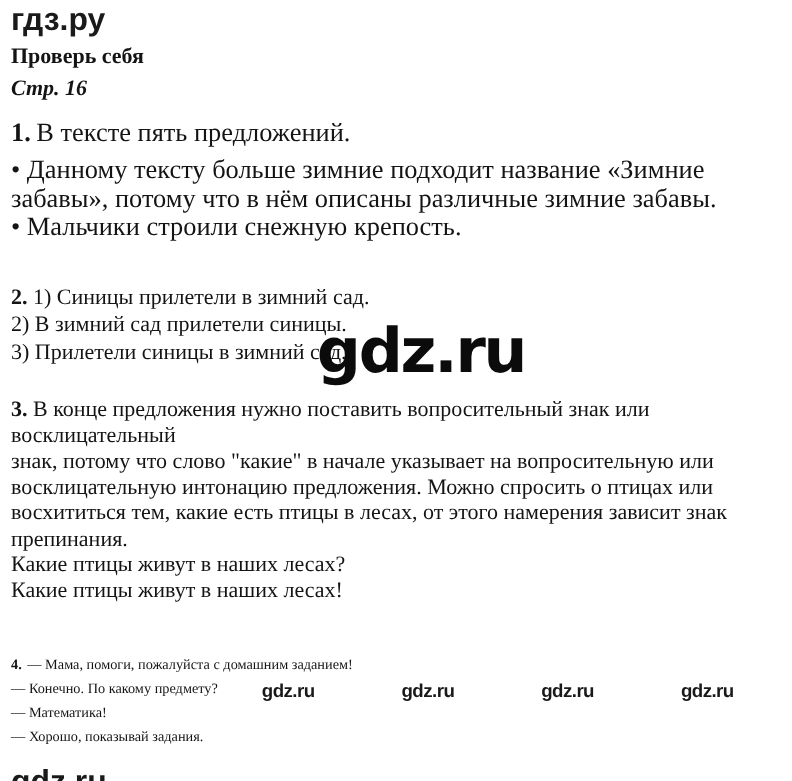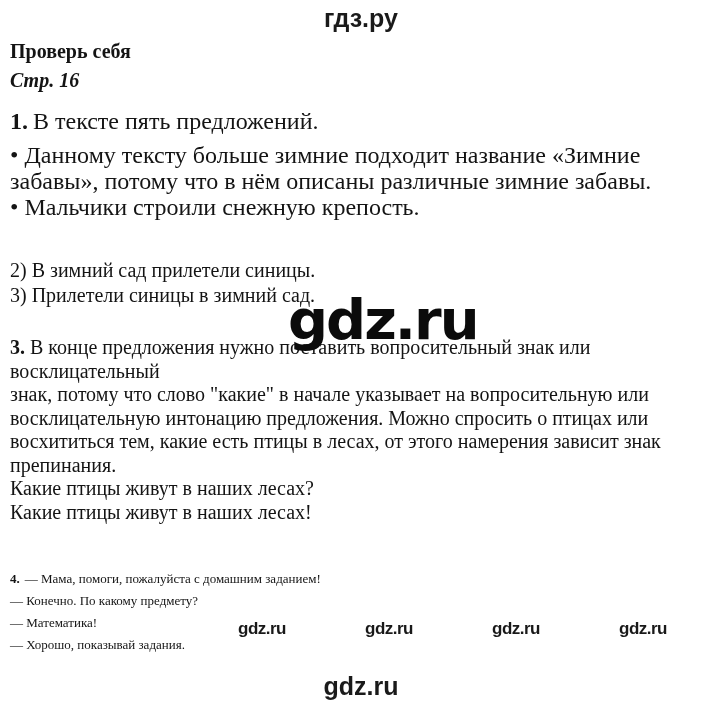--- a/index.html
+++ b/index.html
@@ -7,24 +7,24 @@
     position:relative;
     width:720px;height:710px;
     overflow:hidden;
     box-sizing:border-box;
     padding:0 8px 0 10px;
     background:#ffffff;
     color:#141414;
     font-family:"Liberation Serif",serif;
   }
   .logo-top,.logo-bottom{
-    text-align:center;
+    text-align:left;
     font-family:"Liberation Sans",sans-serif;
     font-weight:bold;
-    font-size:25px;
+    font-size:29px;
     line-height:32px;
     color:#1a1a1a;
   }
   .logo-top{padding-top:2px;}
   .logo-bottom{margin-top:14px;}
   .title,.page-ref{
     font-weight:bold;
     font-size:20px;
     line-height:24px;
   }
@@ -73,20 +73,23 @@
     <div class="line">
       <span class="num">1.</span><span>В тексте пять предложений.</span>
     </div>
     <div class="s1-bullets">
       <div class="line">• Данному тексту больше зимние подходит название «Зимние забавы», потому что в нём описаны различные зимние забавы.</div>
       <div class="line">• Мальчики строили снежную крепость.</div>
     </div>
   </div>
 
   <div class="s2">
+    <div class="line">
+      <span class="num">2.</span><span>1) Синицы прилетели в зимний сад.</span>
+    </div>
     <div class="line">2) В зимний сад прилетели синицы.</div>
     <div class="line">3) Прилетели синицы в зимний сад.</div>
   </div>
 
   <div class="wm-large">gdz.ru</div>
 
   <div class="s3">
     <div class="line">
       <span class="num">3.</span><span>В конце предложения нужно поставить вопросительный знак или восклицательный</span>
     </div>

